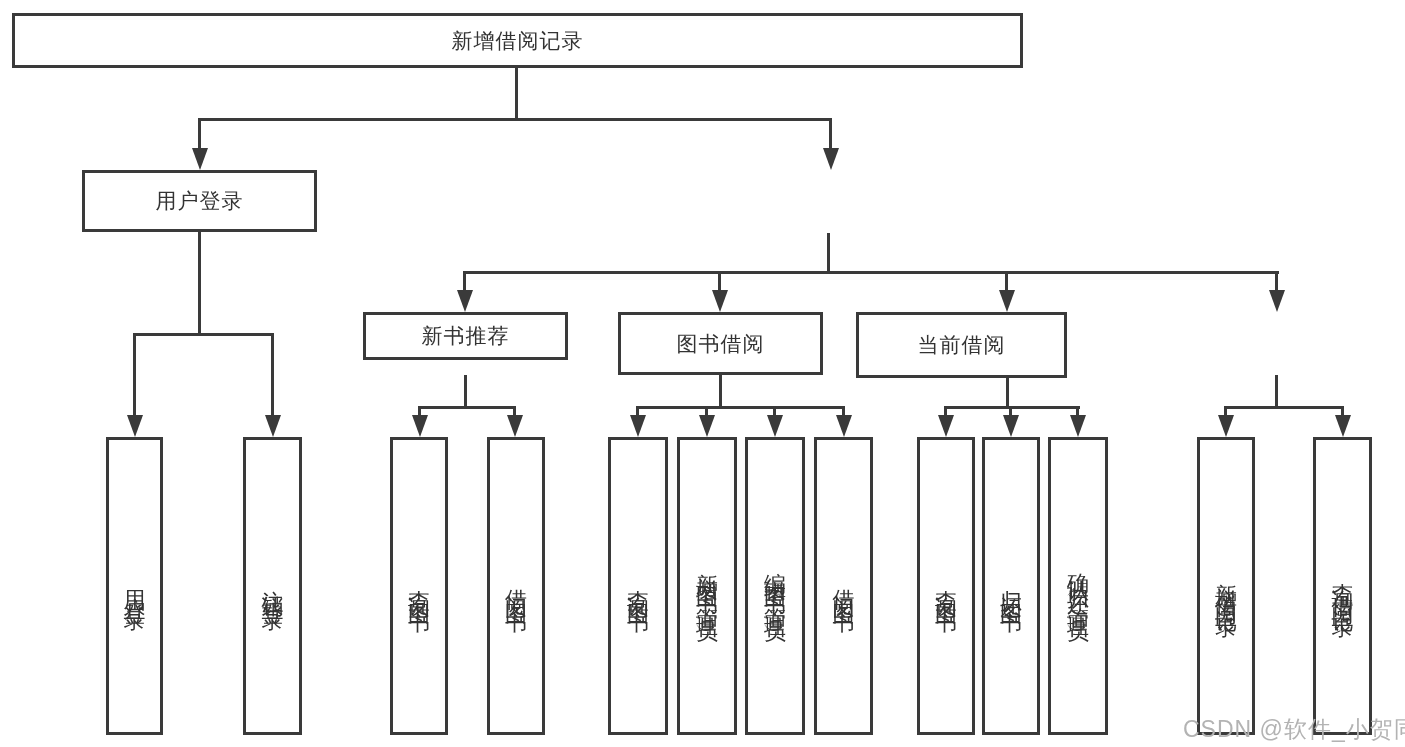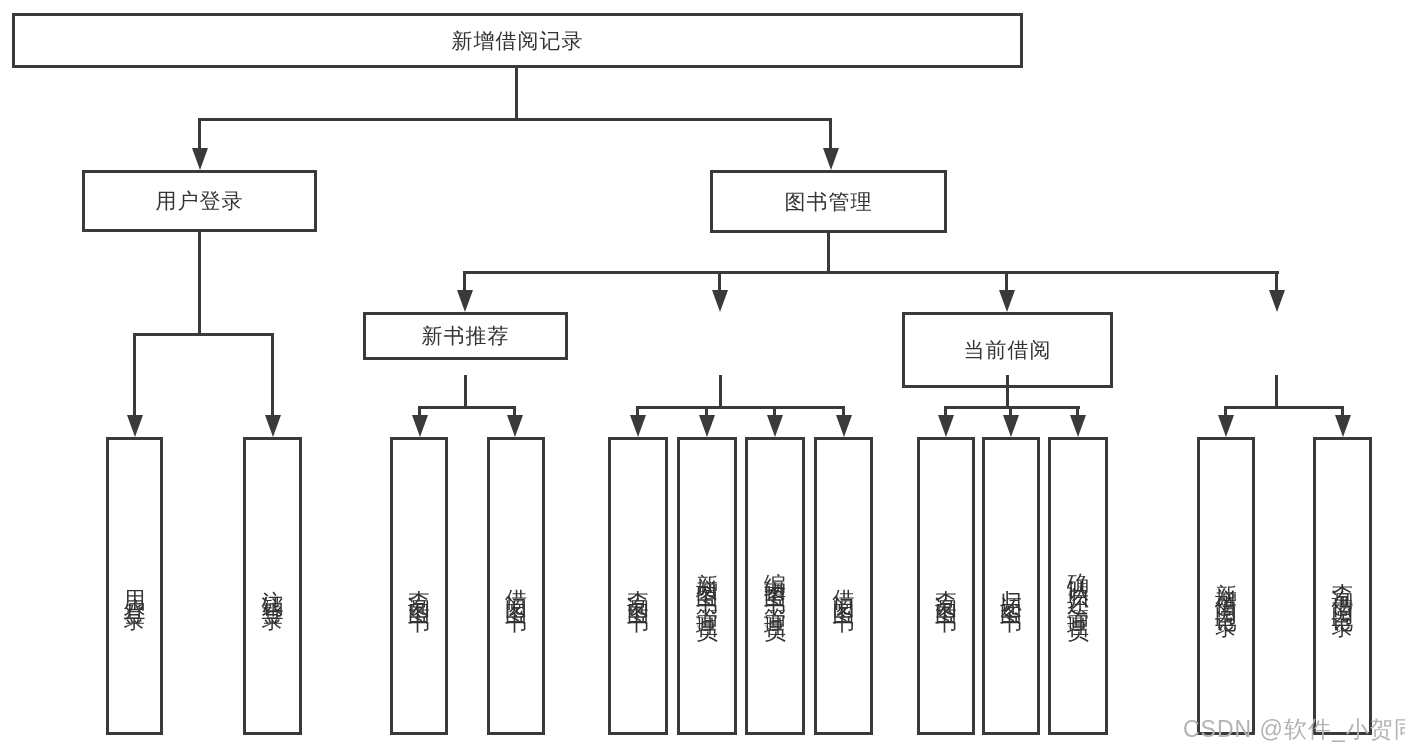--- a/index.html
+++ b/index.html
@@ -44,23 +44,20 @@
   <div class="vline" style="left:515px;top:68px;height:52px"></div>
   <div class="hline" style="left:198px;top:118px;width:634px"></div>
   <div class="vline" style="left:198px;top:118px;height:34px"></div>
   <div class="arrow" style="left:192px;top:148px"></div>
   <div class="vline" style="left:829px;top:118px;height:34px"></div>
   <div class="arrow" style="left:823px;top:148px"></div>
 
   <div class="box" style="left:82px;top:170px;width:235px;height:62px">
     <span class="hlabel">用户登录</span>
   </div>
-  <div class="box" style="left:710px;top:170px;width:237px;height:63px">
-    <span class="hlabel">图书管理</span>
-  </div>
 
   <div class="vline" style="left:198px;top:232px;height:104px"></div>
   <div class="hline" style="left:133px;top:333px;width:141px"></div>
   <div class="vline" style="left:133px;top:333px;height:86px"></div>
   <div class="arrow" style="left:127px;top:415px"></div>
   <div class="vline" style="left:271px;top:333px;height:86px"></div>
   <div class="arrow" style="left:265px;top:415px"></div>
 
   <div class="vline" style="left:827px;top:233px;height:40px"></div>
   <div class="hline" style="left:463px;top:271px;width:816px"></div>
@@ -69,21 +66,24 @@
   <div class="vline" style="left:718px;top:271px;height:23px"></div>
   <div class="arrow" style="left:712px;top:290px"></div>
   <div class="vline" style="left:1005px;top:271px;height:23px"></div>
   <div class="arrow" style="left:999px;top:290px"></div>
   <div class="vline" style="left:1275px;top:271px;height:23px"></div>
   <div class="arrow" style="left:1269px;top:290px"></div>
 
   <div class="box" style="left:363px;top:312px;width:205px;height:48px">
     <span class="hlabel">新书推荐</span>
   </div>
-  <div class="box" style="left:902px;top:312px;width:211px;height:76px">
+  <div class="box" style="left:618px;top:312px;width:205px;height:63px">
+    <span class="hlabel">图书借阅</span>
+  </div>
+  <div class="box" style="left:856px;top:312px;width:211px;height:66px">
     <span class="hlabel">当前借阅</span>
   </div>
 
   <div class="vline" style="left:464px;top:375px;height:33px"></div>
   <div class="hline" style="left:418px;top:406px;width:98px"></div>
   <div class="vline" style="left:418px;top:406px;height:14px"></div>
   <div class="arrow" style="left:412px;top:415px"></div>
   <div class="vline" style="left:513px;top:406px;height:14px"></div>
   <div class="arrow" style="left:507px;top:415px"></div>
 

